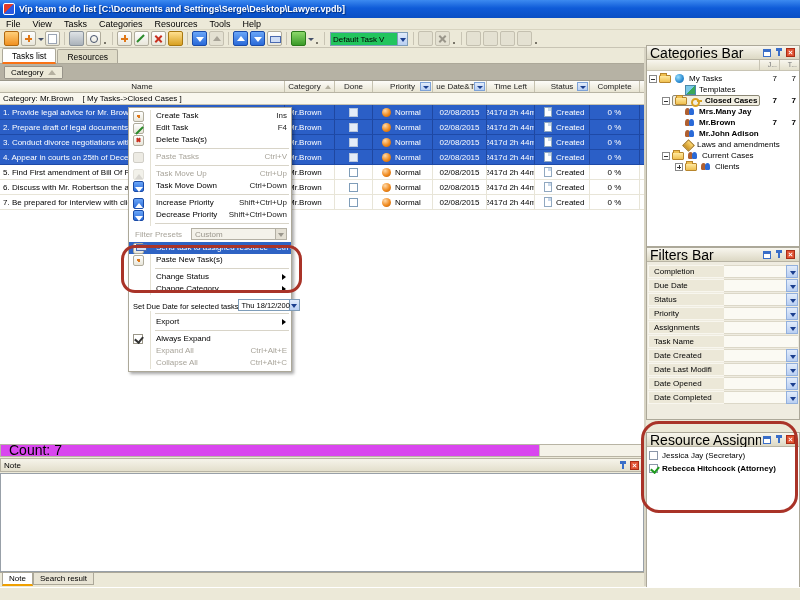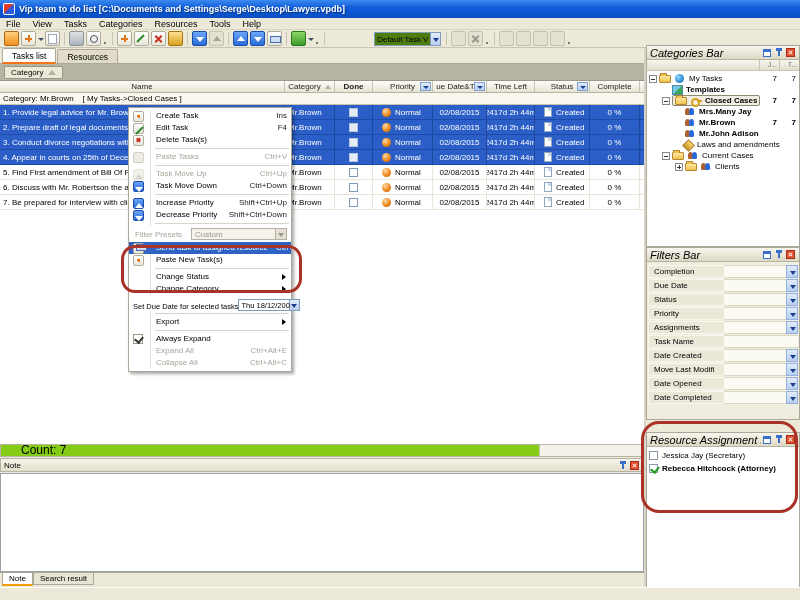--- a/index.html
+++ b/index.html
@@ -35,21 +35,21 @@
   .g-x::before{transform:rotate(45deg);} .g-x::after{transform:rotate(-45deg);}
   .g-xg::before,.g-xg::after{content:"";position:absolute;left:2px;right:2px;top:50%;margin-top:-1px;height:2px;background:#9a968a;}
   .g-xg::before{transform:rotate(45deg);} .g-xg::after{transform:rotate(-45deg);}
   .g-up::before{content:"";position:absolute;left:50%;margin-left:-4px;top:4px;border-left:4px solid transparent;border-right:4px solid transparent;border-bottom:5px solid #fff;}
   .g-dn::before{content:"";position:absolute;left:50%;margin-left:-4px;top:5px;border-left:4px solid transparent;border-right:4px solid transparent;border-top:5px solid #fff;}
   .v-dis.g-up::before{border-bottom-color:#a8a498;}
   .g-two::before{content:"";position:absolute;left:2px;top:2px;width:7px;height:8px;background:#fff;border:1px solid #9aa4b4;}
   .g-mag::before{content:"";position:absolute;left:3px;top:3px;width:6px;height:6px;border:1px solid #44506a;border-radius:50%;}
   .g-send::before{content:"";position:absolute;left:2px;bottom:2px;width:9px;height:5px;background:#cfddf5;border:1px solid #4a6ab0;}
   .tb-combo{display:flex;align-items:center;height:14px;margin:0 2px;}
-  .tb-combo .val{width:56px;height:14px;background:#4d7c0f;border:1px solid #7f9db9;border-right:none;font-size:8px;line-height:12px;padding:1px 2px;white-space:nowrap;overflow:hidden;margin-left:44px;}
+  .tb-combo .val{width:67px;height:14px;background:#22c55e;border:1px solid #7f9db9;border-right:none;font-size:8px;line-height:12px;padding:1px 2px;white-space:nowrap;overflow:hidden;}
   .cbtn{width:11px;height:14px;background:linear-gradient(#e2ecfb,#b9cff2);border:1px solid #7f9db9;position:relative;flex:none;}
   .cbtn::before{content:"";position:absolute;left:2px;top:5px;border-left:3px solid transparent;border-right:3px solid transparent;border-top:4px solid #1b3f8f;}
 
   
   #leftpane{position:absolute;left:0;top:48px;width:644px;height:538px;display:flex;flex-direction:column;background:#ece9d8;}
   .tabstrip{height:16px;display:flex;align-items:flex-end;border-bottom:1px solid #aca899;background:#ece9d8;padding-left:2px;}
   .tab{font-size:8.5px;padding:2px 9px;border:1px solid #aca899;border-bottom:none;border-radius:2px 2px 0 0;background:#e0dcc8;margin-right:1px;height:14px;}
   .tab.active{background:#fff;height:16px;margin-bottom:-1px;border-bottom:2px solid #f97316;}
   .groupbar{height:17px;background:#b6b2a4;display:flex;align-items:center;padding-left:4px;border-bottom:1px solid #9a968a;}
   .groupbtn{background:#ece9d8;border:1px solid #98948a;border-radius:1px;font-size:8px;padding:1px 6px;display:flex;align-items:center;gap:5px;}
@@ -66,37 +66,37 @@
   .unsel .tcell{border-right:1px solid #e8e5d8;}
   .sel .tcell{border-right:1px solid rgba(10,30,90,.35);}
   .tc-left{justify-content:flex-start;padding-left:3px;}
   .tc-center{justify-content:center;}
   .chk{width:9px;height:9px;background:#fff;border:1px solid #7f9db9;flex:none;}
   .sel .chk{background:#e4ecf8;border-color:#b8c6dd;}
   .ball{width:9px;height:9px;border-radius:50%;background:radial-gradient(circle at 35% 30%,#ffd9a8,#f08a1e 55%,#b85a00);flex:none;margin:0 4px 0 6px;}
   .docico{width:8px;height:10px;background:#fff;border:1px solid #90a8c0;position:relative;flex:none;margin:0 4px 0 6px;}
   .docico::before{content:"";position:absolute;right:0;top:0;width:3px;height:3px;background:#c8d8ea;}
   .listrest{flex:1;background:#fff;border-bottom:1px solid #b8b4a4;}
-  .countbar{height:12px;background:#84cc16;border:1px solid #b8b4a4;border-top:none;position:relative;font-size:12px;line-height:11px;padding-left:20px;}
+  .countbar{height:12px;background:#d946ef;border:1px solid #b8b4a4;border-top:none;position:relative;font-size:14px;line-height:11px;padding-left:8px;}
   .countlite{position:absolute;right:0;top:0;width:104px;height:100%;background:#f4f2e8;border-left:1px solid #c8c4b4;}
   .notehdr{height:14px;margin-top:1px;background:linear-gradient(#f6f4ea,#e3dfcc);border:1px solid #b8b4a4;display:flex;align-items:center;padding:0 3px;font-size:8px;}
   .notehdr .sp{flex:1;}
   .notebody{flex:none;height:99px;background:#fff;border:1px solid #98a0a8;margin-top:1px;}
   .bottomtabs{height:14px;background:#ece9d8;border-top:1px solid #aca899;display:flex;align-items:flex-start;padding-left:2px;}
   .btab{font-size:8px;padding:1px 6px;border:1px solid #aca899;border-top:none;background:#e8e4d4;height:12px;}
   .btab.active{background:#fff;border-bottom:2px solid #f0a000;height:13px;}
   .statusbar{position:absolute;left:0;top:587px;width:800px;height:13px;background:#ece9d8;border-top:1px solid #fff;}
 
   
   #rightpane{position:absolute;left:646px;top:45px;width:154px;height:541px;}
   .vsplit{position:absolute;left:644px;top:48px;width:2px;height:538px;background:#d8d4c4;}
   .panel{position:absolute;left:0;width:154px;border:1px solid #aca899;background:#fff;display:flex;flex-direction:column;}
   #catbar{top:0;height:202px;} #filterbar{top:202px;height:173px;background:#efece0;} #resbar{top:375px;height:166px;margin-top:12px;}
   .phdr{height:14px;background:linear-gradient(#f8f6ee,#dcd8c4);border-bottom:1px solid #b8b4a4;display:flex;align-items:center;padding:0 3px;flex:none;}
-  .ptitle{font-size:11px;flex:1;white-space:nowrap;overflow:hidden;font-style:italic;}
+  .ptitle{font-size:14px;flex:1;white-space:nowrap;overflow:hidden;}
   .winico{width:8px;height:8px;border:1px solid #3a6ec8;background:#fff;position:relative;margin:0 2px;flex:none;}
   .winico::before{content:"";position:absolute;left:0;right:0;top:0;height:2px;background:#3a6ec8;}
   .pinico{width:8px;height:9px;position:relative;margin:0 2px;flex:none;}
   .pinico::before{content:"";position:absolute;left:1px;top:0;width:6px;height:3px;background:#3a6ec8;}
   .pinico::after{content:"";position:absolute;left:3px;top:3px;width:2px;height:5px;background:#3a6ec8;}
   .clsico{width:9px;height:9px;background:#e05030;border:1px solid #a82c16;position:relative;margin:0 1px;flex:none;}
   .clsico::before,.clsico::after{content:"";position:absolute;left:1px;right:1px;top:50%;margin-top:-0.5px;height:1px;background:#fff;}
   .clsico::before{transform:rotate(45deg);} .clsico::after{transform:rotate(-45deg);}
   .colsrow{height:11px;background:linear-gradient(#f8f6ee,#e4e0cc);border-bottom:1px solid #c8c4b4;position:relative;flex:none;}
   .colsrow .cc{position:absolute;top:0;height:100%;width:20px;border-left:1px solid #c8c4b4;font-size:7px;color:#777;text-align:right;padding:1px 2px 0 0;}
@@ -241,21 +241,21 @@
       </div>
     </div>
     <div class="colheader" id="colheader">
         <div class="hcell" style="width: 285px;">
           <span>Name</span>
         </div>
         <div class="hcell" style="width: 50px;">
           <span>Category</span>
           <span class="htri"></span>
         </div>
-        <div class="hcell" style="width: 38px; font-weight: bold;">
+        <div class="hcell" style="width: 38px;">
           <span>Done</span>
         </div>
         <div class="hcell" style="width: 60px;">
           <span>Priority</span>
           <span class="fbtn"></span>
         </div>
         <div class="hcell" style="width: 54px;">
           <span>ue Date&amp;Tim</span>
           <span class="fbtn"></span>
         </div>
@@ -435,21 +435,21 @@
           <div class="tr2" style="padding-left: 2px;">
             <span class="exp"></span>
             <span class="lblwrap">
               <span class="fold"></span>
               <span class="deco deco-globe"></span>
               <span>My Tasks</span>
             </span>
             <span class="c1">7</span>
             <span class="c2">7</span>
           </div>
-          <div class="tr2" style="padding-left: 15px; font-weight: bold;">
+          <div class="tr2" style="padding-left: 28px;">
             <span class="expspace"></span>
             <span class="lblwrap">
               <span class="deco deco-templates"></span>
               <span>Templates</span>
             </span>
           </div>
           <div class="tr2 bold" style="padding-left: 15px;">
             <span class="exp"></span>
             <span class="selwrap">
               <span class="fold"></span>
@@ -543,21 +543,21 @@
           <div class="frow">
             <div class="flbl">Task Name</div>
             <div class="fval"></div>
           </div>
           <div class="frow">
             <div class="flbl">Date Created</div>
             <div class="fval"></div>
             <div class="fbtn2"></div>
           </div>
           <div class="frow">
-            <div class="flbl">Move Last Modifi</div>
+            <div class="flbl">Date Last Modifi</div>
             <div class="fval"></div>
             <div class="fbtn2"></div>
           </div>
           <div class="frow">
             <div class="flbl">Date Opened</div>
             <div class="fval"></div>
             <div class="fbtn2"></div>
           </div>
           <div class="frow">
             <div class="flbl">Date Completed</div>

